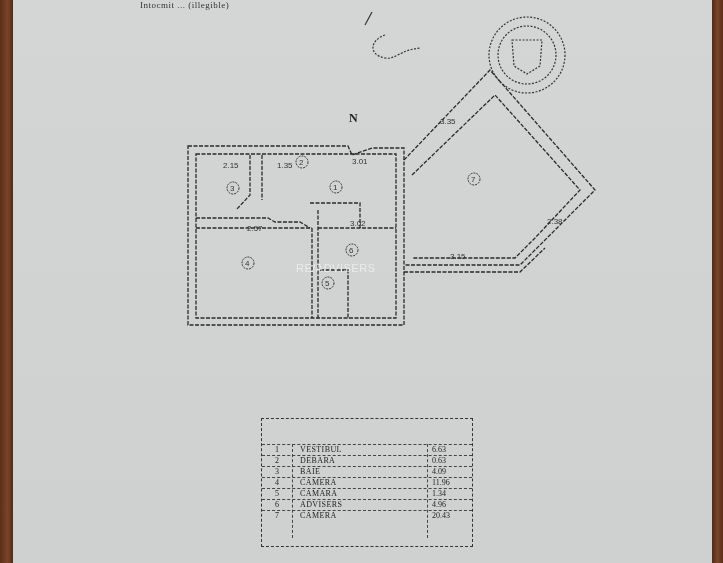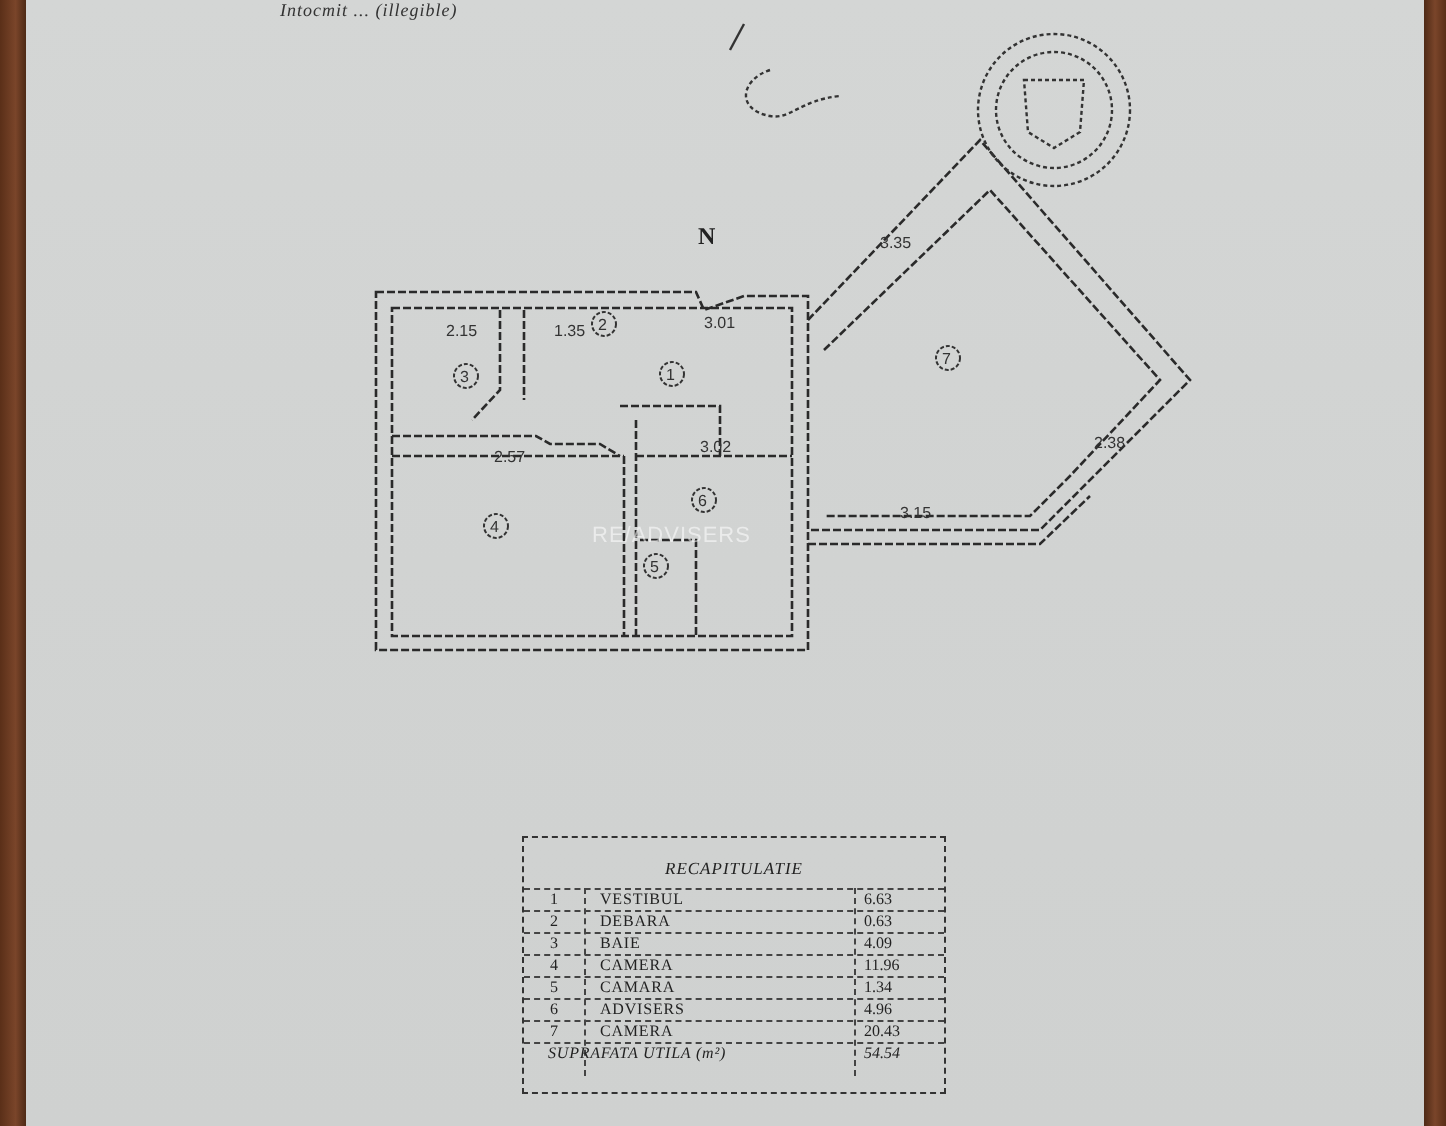--- a/index.html
+++ b/index.html
@@ -1,21 +1,21 @@
 <!DOCTYPE html>
 <html><head>
 <meta charset="utf-8">
 <style>
   html,body{margin:0;padding:0;}
   body{width:723px;height:563px;position:relative;overflow:hidden;background:#6b3d22;font-family:"Liberation Serif",serif;}
   .wood-left{position:absolute;left:0;top:0;width:13px;height:563px;background:linear-gradient(90deg,#5a2f18,#7a452a 60%,#4e2a16);}
   .wood-right{position:absolute;left:712px;top:0;width:11px;height:563px;background:linear-gradient(90deg,#4e2a16,#7a452a 50%,#5a2f18);}
   .paper{position:absolute;left:13px;top:0;width:699px;height:563px;background:linear-gradient(180deg,#d4d6d5 0%,#d1d3d2 50%,#cfd1d0 100%);}
   .plan{position:absolute;left:0;top:0;width:723px;height:563px;}
-  .hand{position:absolute;left:140px;top:0px;font-size:9px;color:#333;font-style:italic;letter-spacing:0.5px;}
+  .hand{position:absolute;left:140px;top:0px;font-size:9px;color:#333;letter-spacing:0.5px;}
   .watermark{position:absolute;left:296px;top:262px;font-family:"Liberation Sans",sans-serif;font-size:11px;color:rgba(255,255,255,0.55);letter-spacing:0.5px;}
   .north{position:absolute;left:349px;top:111px;font-size:12px;color:#222;font-weight:bold;}
   .table{position:absolute;left:261px;top:418px;width:210px;height:127px;border:1.5px dashed #333;font-family:"Liberation Serif",serif;font-size:8px;color:#222;}
   .table .title{position:absolute;left:0;top:10px;width:100%;text-align:center;font-size:8.5px;font-style:italic;letter-spacing:0.5px;}
   .trow{position:absolute;left:0;width:100%;height:10.5px;border-top:1px dashed #444;}
   .trow .num{position:absolute;left:0;width:30px;text-align:center;line-height:10px;}
   .trow .name{position:absolute;left:38px;line-height:10px;letter-spacing:0.4px;}
   .trow .val{position:absolute;right:4px;width:36px;text-align:left;line-height:10px;}
   .vline{position:absolute;top:25px;bottom:8px;border-left:1px dashed #444;}
   .total{font-style:italic;}
@@ -87,21 +87,20 @@
     <text class="lbl" x="450" y="259">3.15</text>
     <text class="lbl" x="440" y="124">3.35</text>
     <text class="lbl" x="547" y="224">2.38</text>
   </g>
 </svg>
 
 <div class="north">N</div>
 <div class="watermark">RE/ADVISERS</div>
 
 <div class="table">
-  <div class="title">RECAPITULATIE</div>
   <div class="vline" style="left:30px"></div>
   <div class="vline" style="right:44px"></div>
   <div class="trow" style="top:25px">
     <span class="num">1</span>
     <span class="name">VESTIBUL</span>
     <span class="val">6.63</span>
   </div>
   <div class="trow" style="top:36px">
     <span class="num">2</span>
     <span class="name">DEBARA</span>
@@ -125,17 +124,13 @@
   <div class="trow" style="top:80px">
     <span class="num">6</span>
     <span class="name">ADVISERS</span>
     <span class="val">4.96</span>
   </div>
   <div class="trow" style="top:91px">
     <span class="num">7</span>
     <span class="name">CAMERA</span>
     <span class="val">20.43</span>
   </div>
-  <div class="trow total" style="top:102px">
-    <span class="name" style="left:12px">SUPRAFATA UTILA (m²)</span>
-    <span class="val">54.54</span>
-  </div>
 </div>
 
 </body></html>

